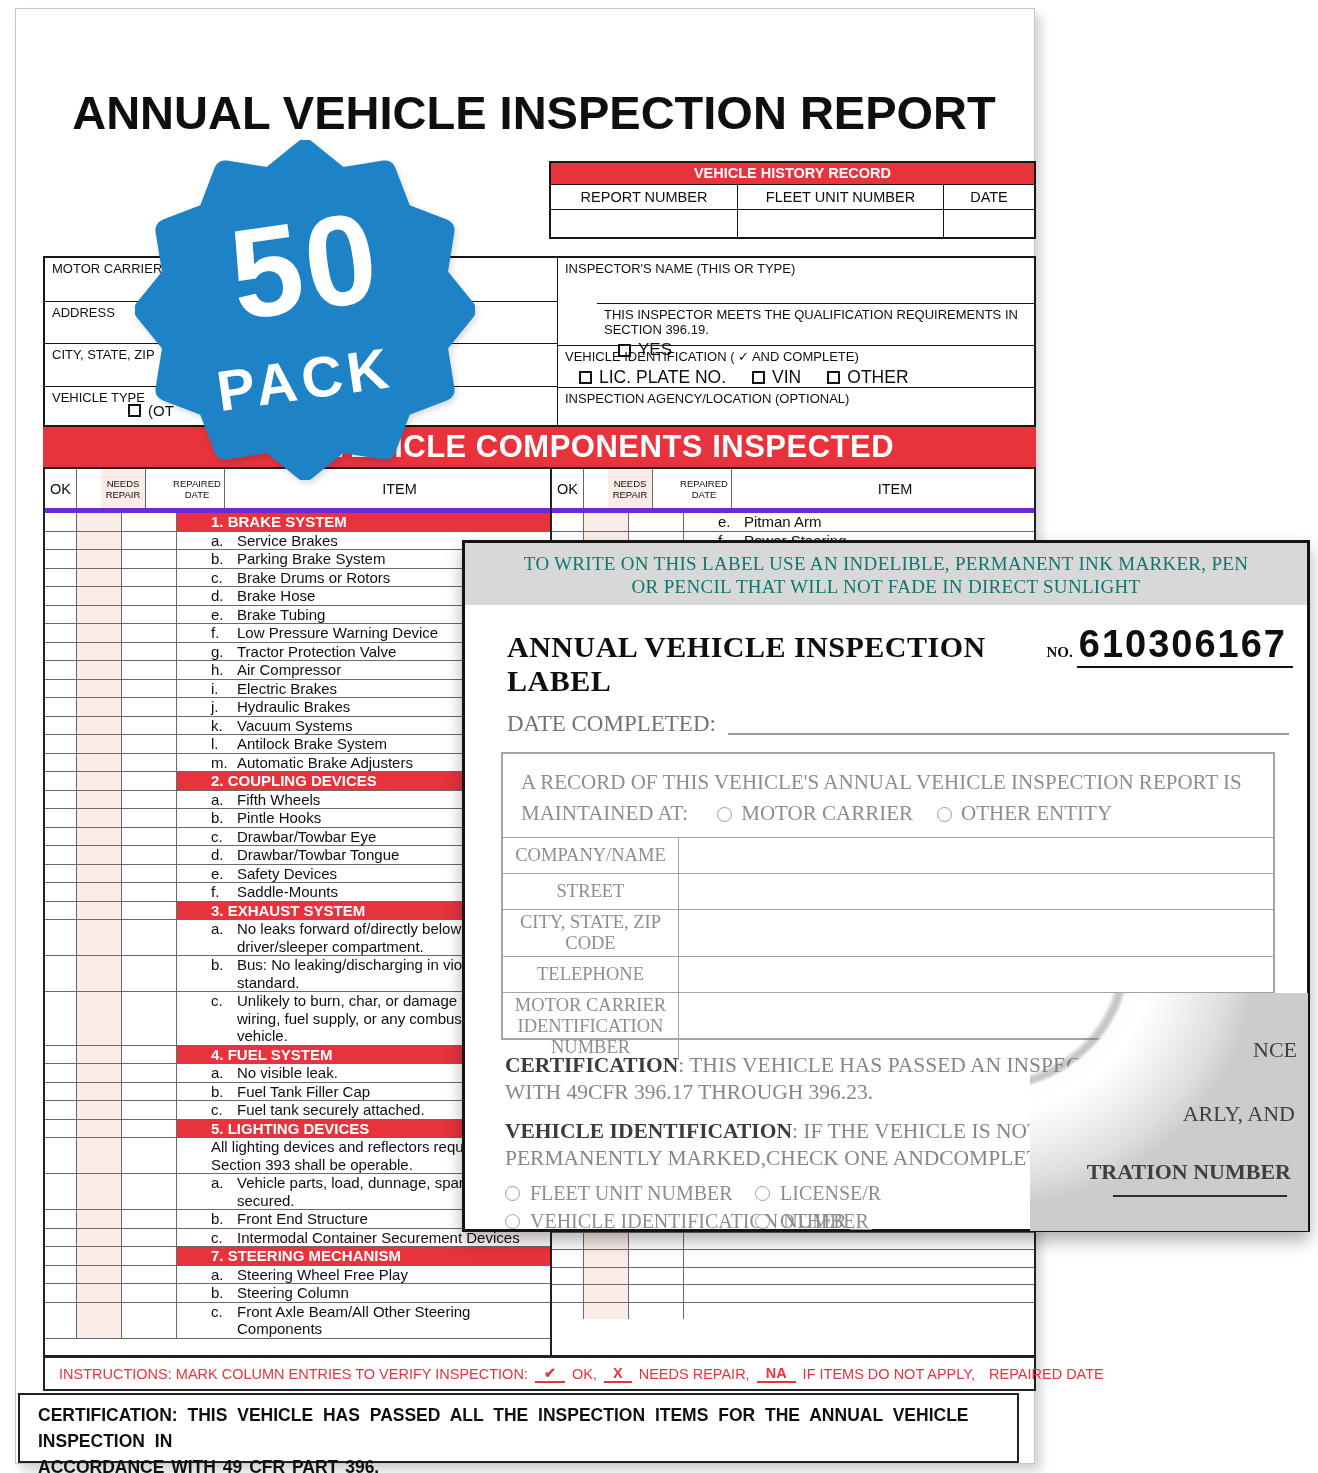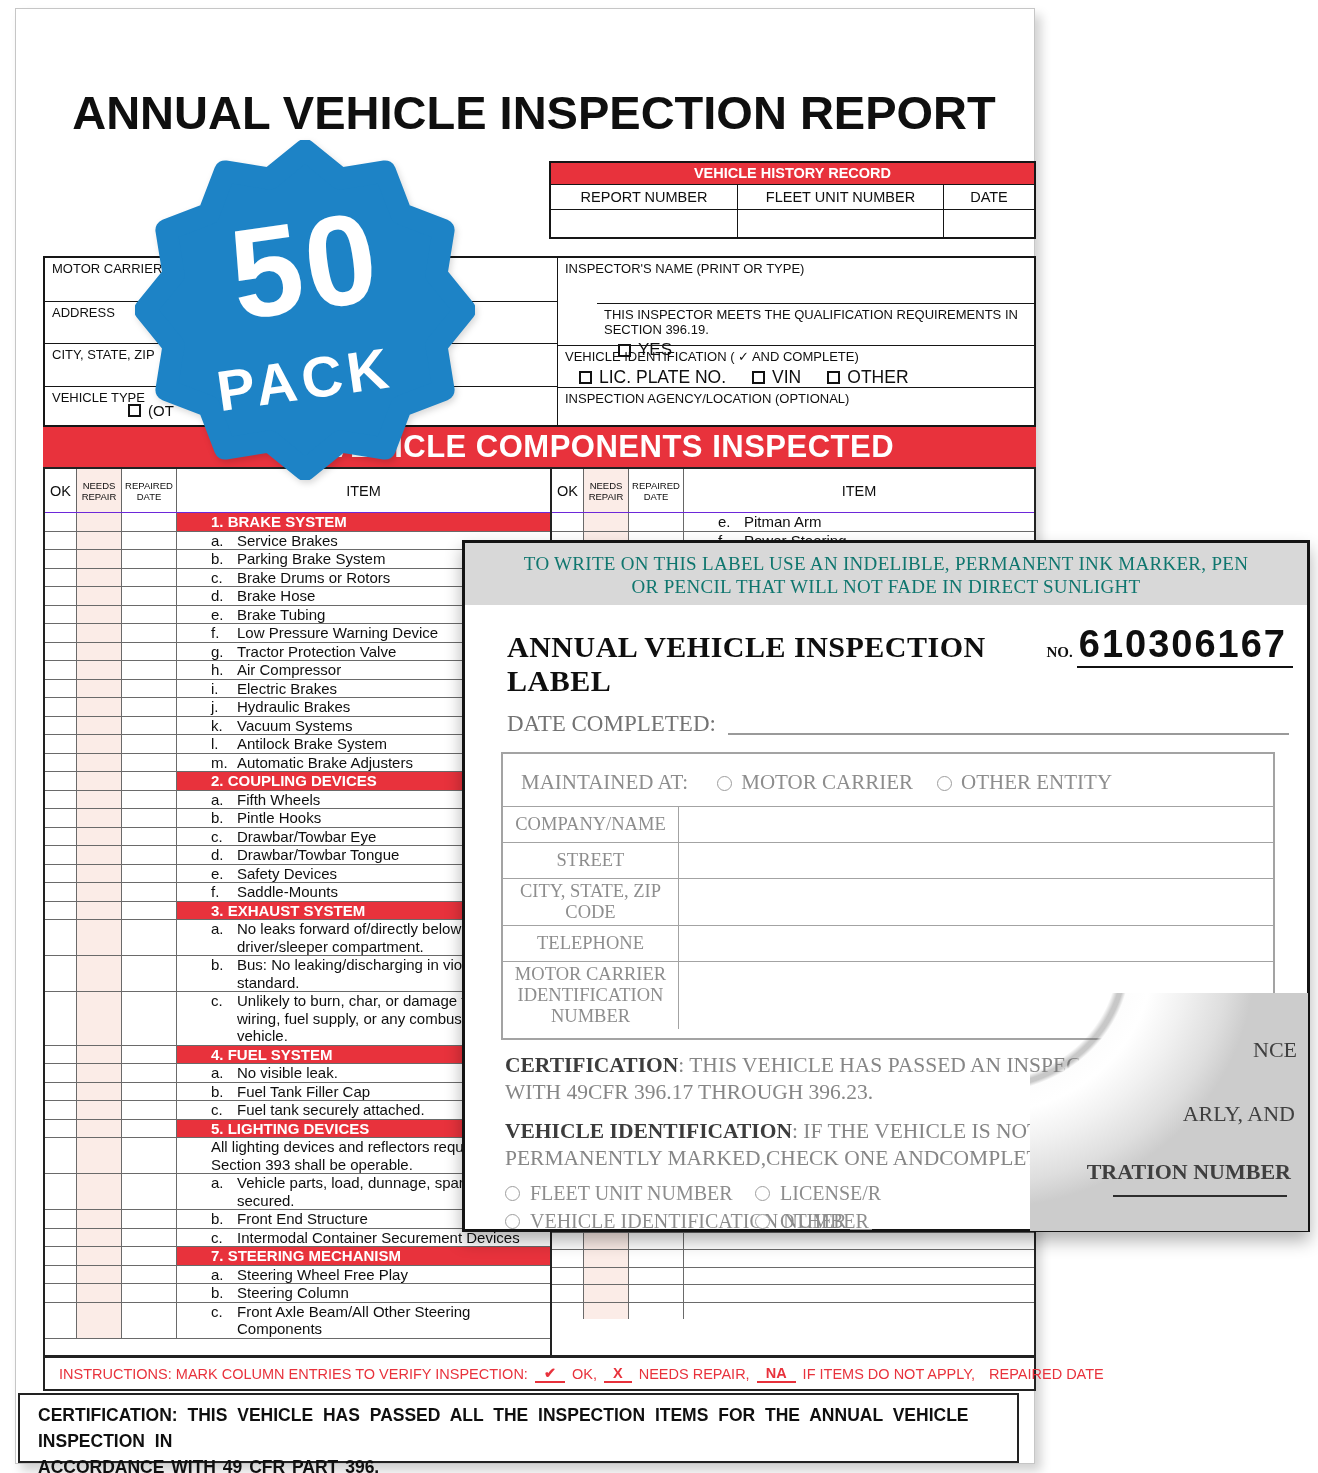--- a/index.html
+++ b/index.html
@@ -41,21 +41,21 @@
   
   .cbanner{position:absolute;left:27px;top:418px;width:993px;height:40px;background:var(--red);}
   .cbanner span{display:block;text-align:center;transform:translateX(72px);color:#fff;font-weight:700;
                 font-size:31px;line-height:40px;letter-spacing:.5px;}
 
   
   .checklist{position:absolute;left:27px;top:458px;width:993px;height:890px;display:flex;}
   .half{border:2px solid #222;background:#fff;}
   .half.lh{width:508px;border-right:1px solid #222;}
   .half.rh{width:485px;border-left:1px solid #222;}
-  .cl-head{display:grid;grid-template-columns:32px 45px 55px 1fr;height:44px;border-bottom:1px solid #6d28d9;}
+  .cl-head{display:grid;grid-template-columns:32px 45px 55px 1fr;height:44px;border-bottom:5px solid #6d28d9;gap:24px;}
   .cl-head .c{border-right:1px solid #666;display:flex;flex-direction:column;justify-content:center;align-items:center;text-align:center;}
   .cl-head .c:last-child{border-right:none;}
   .cl-head .big{font-size:14.5px;}
   .cl-head .sm{font-size:9.5px;line-height:11px;}
   .cl-head .needs{background:var(--pink);}
   .rows{height:844px;overflow:hidden;}
   .cl-row{display:grid;grid-template-columns:32px 45px 55px 1fr;border-top:1px solid #6a6a6a;min-height:17.5px;}
   .rows .cl-row:first-child{border-top:none;}
   .cl-row .cc{border-right:1px solid #6a6a6a;}
   .cl-row .c2{background:var(--pink);}
@@ -156,21 +156,21 @@
       </div>
       <div class="irow" style="height:43px;">
         <span class="lbl">CITY, STATE, ZIP</span>
       </div>
       <div class="irow" style="flex:1;">
         <span class="lbl">VEHICLE TYPE</span>
       </div>
     </div>
     <div class="info-right">
       <div class="irow" style="height:45px;">
-        <span class="lbl">INSPECTOR'S NAME (PRINT OR TYPE)</span>
+        <span class="lbl">INSPECTOR'S NAME (THIS OR TYPE)</span>
       </div>
       <div class="irow" style="height:42px;margin-left:39px;">
         <span class="lbl">THIS INSPECTOR MEETS THE QUALIFICATION REQUIREMENTS IN SECTION 396.19.</span>
         <div class="yes-line">
           <span class="cb"></span>
           <span>YES</span>
         </div>
       </div>
       <div class="irow" style="height:42px;">
         <span class="lbl">VEHICLE IDENTIFICATION ( ✓ AND COMPLETE)</span>
@@ -964,20 +964,21 @@
     <span class="lc-number">610306167</span>
   </div>
 
   <div class="lc-date">
     <span>DATE COMPLETED:</span>
     <span class="lc-date-line"></span>
   </div>
 
   <div class="lc-box">
     <div class="lc-box-para">
+      <div>A RECORD OF THIS VEHICLE'S ANNUAL VEHICLE INSPECTION REPORT IS</div>
       <div>
         <span>MAINTAINED AT:</span>
         <span id="record-options"><span class="radio"></span><span>MOTOR CARRIER</span><span class="radio"></span><span>OTHER ENTITY</span></span>
       </div>
     </div>
     <div id="label-fields">
         <div class="lc-frow">
           <div class="lc-flabel">COMPANY/NAME</div>
           <div></div>
         </div>

